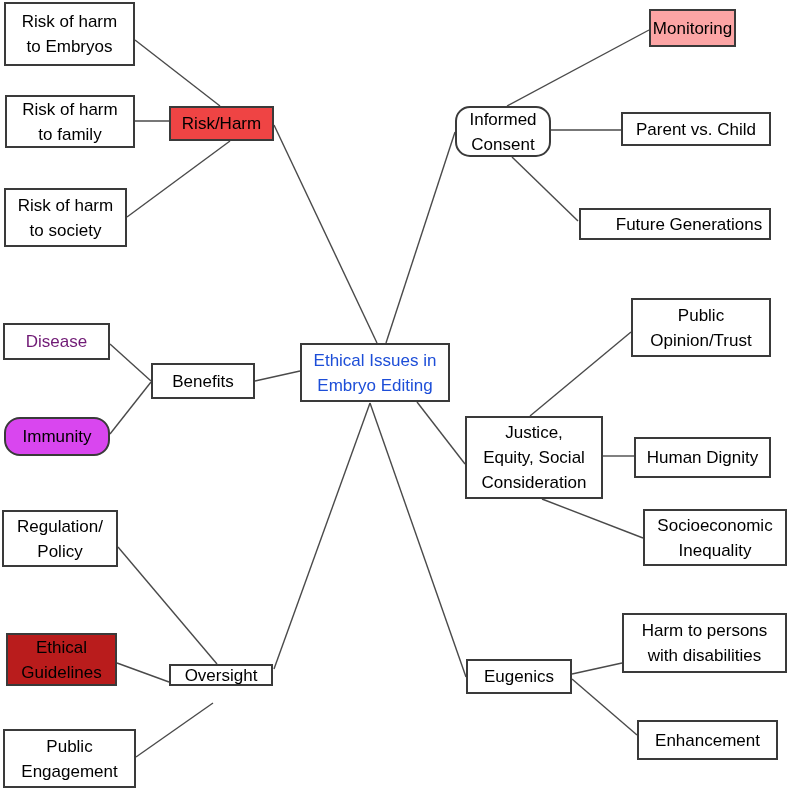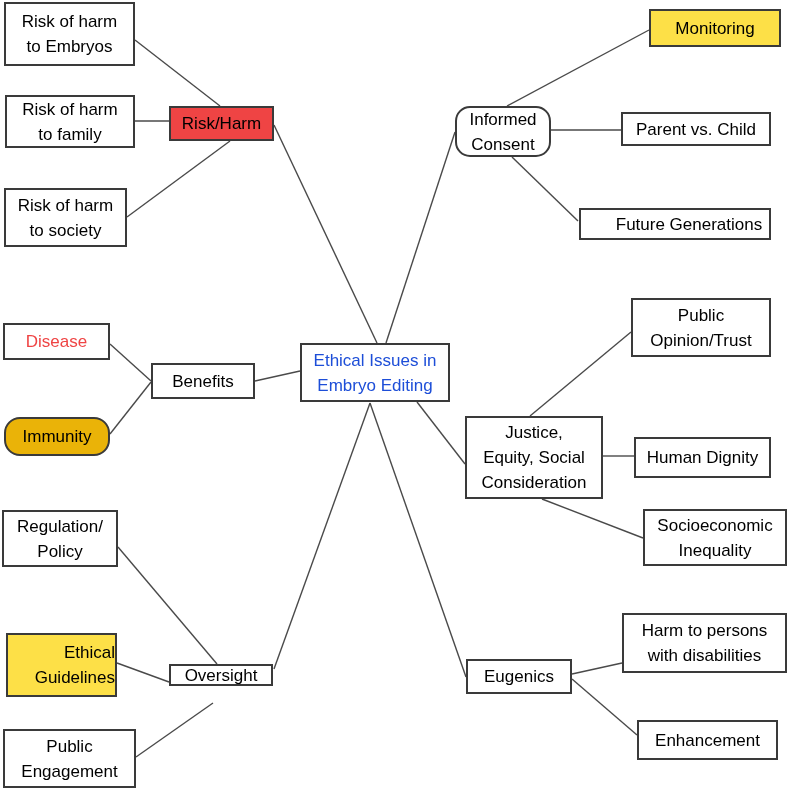--- a/index.html
+++ b/index.html
@@ -85,46 +85,46 @@
       <div class="label-line">Risk of harm</div>
       <div class="label-line">to family</div>
     </div>
     <div class="node" style="left: 4px; top: 188px; width: 123px; height: 59px; border-color: rgb(58, 58, 58); background: rgb(255, 255, 255); color: rgb(0, 0, 0);">
       <div class="label-line">Risk of harm</div>
       <div class="label-line">to society</div>
     </div>
     <div class="node" style="left: 151px; top: 363px; width: 104px; height: 36px; border-color: rgb(58, 58, 58); background: rgb(255, 255, 255); color: rgb(0, 0, 0);">
       <div class="label-line">Benefits</div>
     </div>
-    <div class="node" style="left: 3px; top: 323px; width: 107px; height: 37px; border-color: rgb(58, 58, 58); background: rgb(255, 255, 255); color: #ef4444;">
+    <div class="node" style="left: 3px; top: 323px; width: 107px; height: 37px; border-color: rgb(58, 58, 58); background: rgb(255, 255, 255); color: #701a75;">
       <div class="label-line">Disease</div>
     </div>
-    <div class="node" style="left: 4px; top: 417px; width: 106px; height: 39px; border-color: rgb(58, 58, 58); background: #eab308; color: rgb(0, 0, 0); border-radius: 16px;">
+    <div class="node" style="left: 4px; top: 417px; width: 106px; height: 39px; border-color: rgb(58, 58, 58); background: #d946ef; color: rgb(0, 0, 0); border-radius: 16px;">
       <div class="label-line">Immunity</div>
     </div>
     <div class="node" style="left: 169px; top: 664px; width: 104px; height: 22px; border-color: rgb(58, 58, 58); background: rgb(255, 255, 255); color: rgb(0, 0, 0);">
       <div class="label-line">Oversight</div>
     </div>
     <div class="node" style="left: 2px; top: 510px; width: 116px; height: 57px; border-color: rgb(58, 58, 58); background: rgb(255, 255, 255); color: rgb(0, 0, 0);">
       <div class="label-line">Regulation/</div>
       <div class="label-line">Policy</div>
     </div>
-    <div class="node" style="left: 6px; top: 633px; width: 111px; height: 64px; border-color: rgb(58, 58, 58); background: #fde047; color: rgb(0, 0, 0); align-items: flex-end;">
+    <div class="node" style="left: 6px; top: 633px; width: 111px; height: 53px; border-color: rgb(58, 58, 58); background: #b91c1c; color: rgb(0, 0, 0);">
       <div class="label-line">Ethical</div>
       <div class="label-line">Guidelines</div>
     </div>
     <div class="node" style="left: 3px; top: 729px; width: 133px; height: 59px; border-color: rgb(58, 58, 58); background: rgb(255, 255, 255); color: rgb(0, 0, 0);">
       <div class="label-line">Public</div>
       <div class="label-line">Engagement</div>
     </div>
     <div class="node" style="left: 455px; top: 106px; width: 96px; height: 51px; border-color: rgb(58, 58, 58); background: rgb(255, 255, 255); color: #000000; border-radius: 15px;">
       <div class="label-line">Informed</div>
       <div class="label-line">Consent</div>
     </div>
-    <div class="node" style="left: 649px; top: 9px; width: 132px; height: 38px; border-color: rgb(58, 58, 58); background: #fde047; color: rgb(0, 0, 0);">
+    <div class="node" style="left: 649px; top: 9px; width: 87px; height: 38px; border-color: rgb(58, 58, 58); background: #fca5a5; color: rgb(0, 0, 0);">
       <div class="label-line">Monitoring</div>
     </div>
     <div class="node" style="left: 621px; top: 112px; width: 150px; height: 34px; border-color: rgb(58, 58, 58); background: rgb(255, 255, 255); color: rgb(0, 0, 0);">
       <div class="label-line">Parent vs. Child</div>
     </div>
     <div class="node" style="left: 579px; top: 208px; width: 192px; height: 32px; border-color: rgb(58, 58, 58); background: rgb(255, 255, 255); color: rgb(0, 0, 0); padding-left: 28px;">
       <div class="label-line">Future Generations</div>
     </div>
     <div class="node" style="left: 465px; top: 416px; width: 138px; height: 83px; border-color: rgb(58, 58, 58); background: rgb(255, 255, 255); color: rgb(0, 0, 0);">
       <div class="label-line">Justice,</div>

